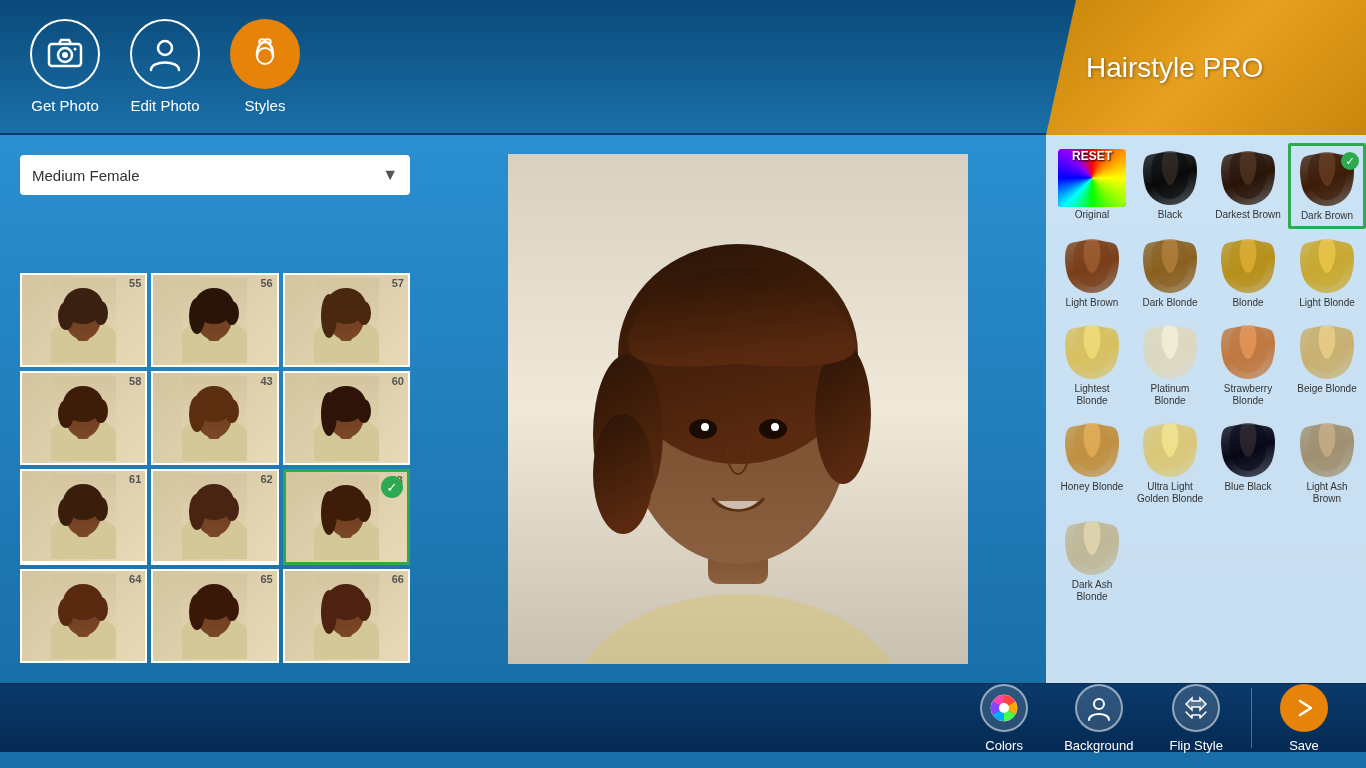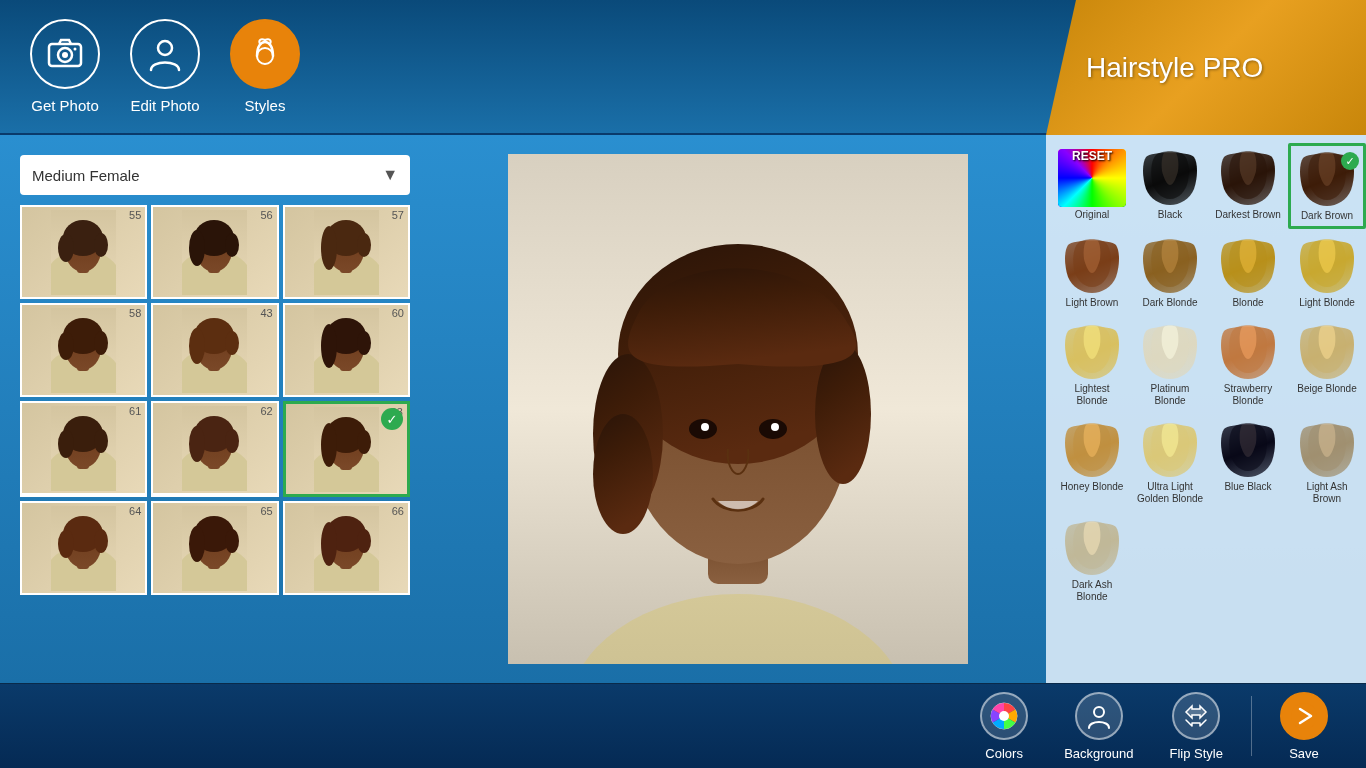--- a/index.html
+++ b/index.html
@@ -84,20 +84,21 @@
     }
 
     
     .left-panel {
       width: 430px;
       padding: 20px;
       display: flex;
       flex-direction: column;
       gap: 10px;
       overflow: hidden;
+      justify-content: space-between;
     }
     .style-dropdown {
       width: 100%;
       height: 40px;
       background: white;
       border: none;
       border-radius: 4px;
       padding: 0 12px;
       font-size: 15px;
       color: #333;
@@ -121,21 +122,21 @@
     }
     .style-item.selected {
       border: 3px solid #2daa4f;
     }
     .style-item .number {
       position: absolute;
       top: 2px;
       right: 4px;
       font-size: 11px;
       color: #555;
-      font-weight: normal;
+      font-weight: bold;
       z-index: 2;
     }
     .style-item .check {
       position: absolute;
       top: 4px;
       right: 4px;
       width: 22px;
       height: 22px;
       background: #2daa4f;
       border-radius: 50%;
@@ -230,21 +231,21 @@
       align-items: center;
       justify-content: center;
       font-size: 11px;
       color: white;
       z-index: 5;
     }
 
     
     .bottom-toolbar {
       width: 100%;
-      height: 85px;
+      height: 69px;
       background: linear-gradient(180deg, #0a3a6a 0%, #052a54 100%);
       display: flex;
       align-items: center;
       justify-content: flex-end;
       padding: 0 20px;
       gap: 0;
       border-top: 1px solid #0a2a4a;
     }
     .toolbar-divider {
       width: 1px;

